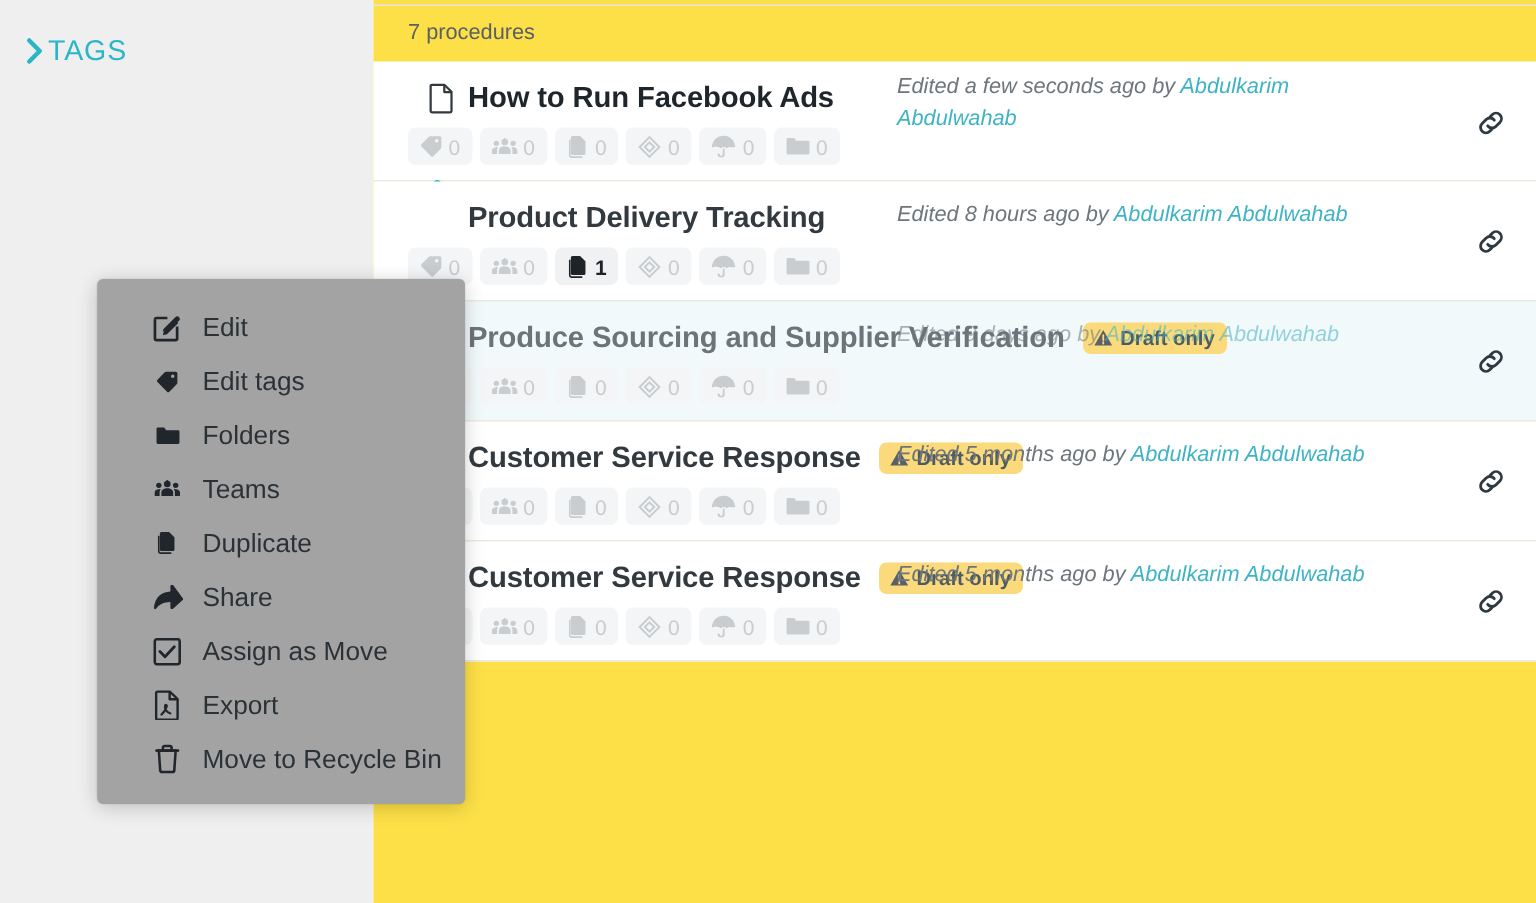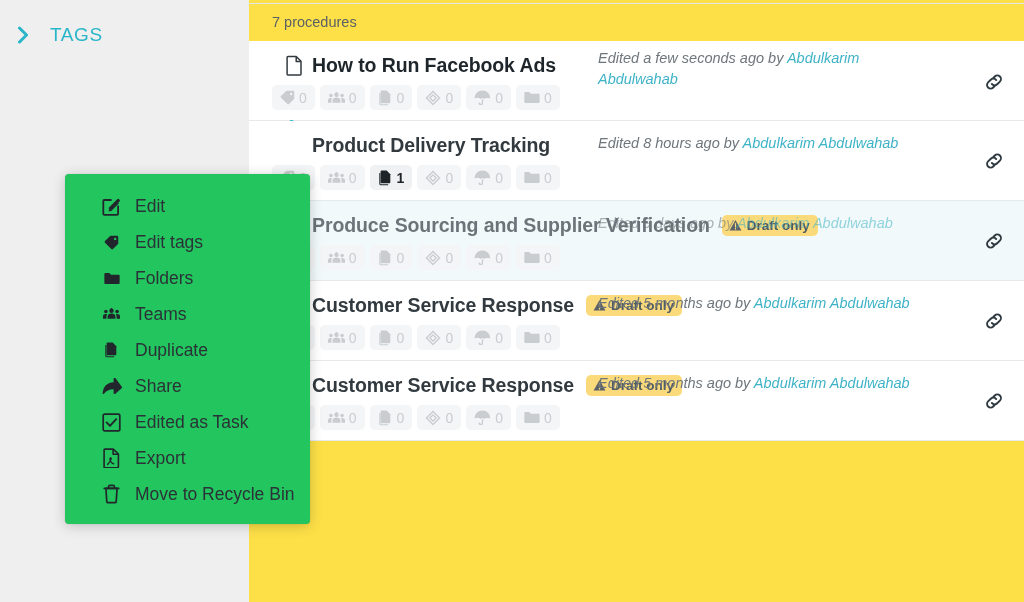--- a/index.html
+++ b/index.html
@@ -17,21 +17,21 @@
   }
 
   
   .sidebar {
     position: absolute; left: 0; top: 0;
     width: 249px; height: 602px;
     background: #efefef;
   }
   .tags-row {
     position: absolute; left: 14px; top: 24px;
-    display: flex; align-items: center; gap: 18px;
+    display: flex; align-items: flex-start; gap: 0;
     cursor: pointer;
   }
   .chev {
     width: 18px; height: 20px;
     display: flex; align-items: center; justify-content: center;
   }
   .chev svg { display: block; }
   .tags-label {
     color: #29b6c8;
     font-size: 19px;
@@ -148,23 +148,23 @@
     cursor: pointer;
   }
   .kebab i {
     display: block; width: 5px; height: 5px;
     border-radius: 50%; background: #25b6c9;
   }
 
   
   .ctx-menu {
     position: absolute;
-    left: 65px; top: 174px;
+    left: 65px; top: 186px;
     width: 245px;
-    background: #22c55e;
+    background: #a3a3a3;
     border-radius: 4px;
     box-shadow: 0 2px 13px rgba(0,0,0,0.20), 0 0 1px rgba(0,0,0,0.22);
     padding: 14px 4px 12px 0;
     z-index: 40;
   }
   .ctx-item {
     display: flex; align-items: center;
     gap: 13px;
     height: 36px;
     padding: 0 18px 0 36px;
@@ -655,21 +655,21 @@
         </span>
         <span class="ctx-label">Share</span>
       </div>
       <div class="ctx-item">
         <span class="ctx-ico">
           <svg width="19" height="19" viewBox="0 0 19 19" fill="none">
             <rect x="1.2" y="1.2" width="16.6" height="16.6" rx="1.4" stroke="currentColor" stroke-width="1.7"></rect>
             <path d="M4.6 9.4 8 12.8l6.2-6.6" stroke="currentColor" stroke-width="1.9" stroke-linecap="round" stroke-linejoin="round"></path>
           </svg>
         </span>
-        <span class="ctx-label">Edited as Task</span>
+        <span class="ctx-label">Assign as Move</span>
       </div>
       <div class="ctx-item">
         <span class="ctx-ico">
           <svg width="17" height="20" viewBox="0 0 17 20" fill="none">
             <path d="M2 1.1h8.2L15.4 6v12.9a.9.9 0 0 1-.9.9H2a.9.9 0 0 1-.9-.9V2a.9.9 0 0 1 .9-.9z" stroke="currentColor" stroke-width="1.6" stroke-linejoin="round"></path>
             <path d="M10.1 1.2v5h5.2" stroke="currentColor" stroke-width="1.6" stroke-linejoin="round"></path>
             <path d="M4.6 16.4c1.6-1.3 3-3.7 3.6-5.5.3-.9-.9-1.4-1.2-.4-.5 2 1.3 4.6 3.6 5.2" stroke="currentColor" stroke-width="1.4" stroke-linecap="round"></path>
           </svg>
         </span>
         <span class="ctx-label">Export</span>

